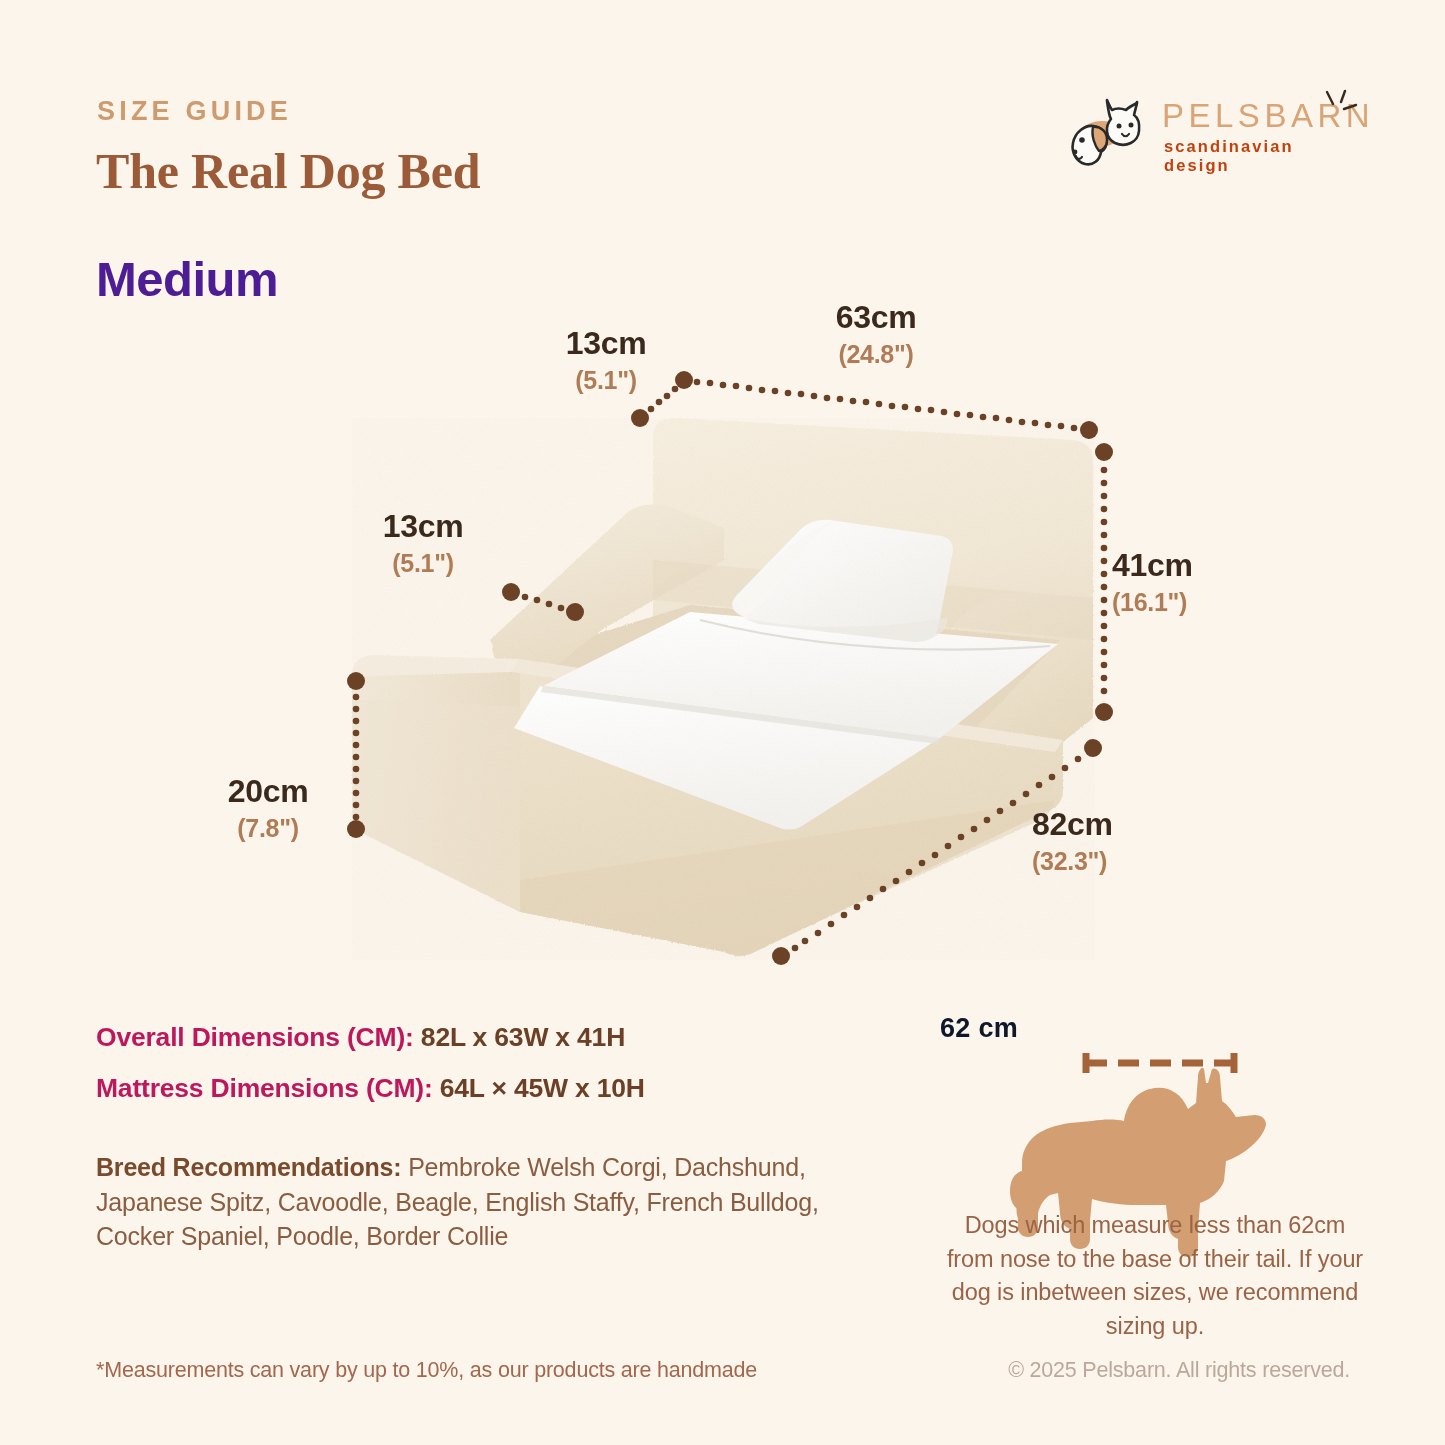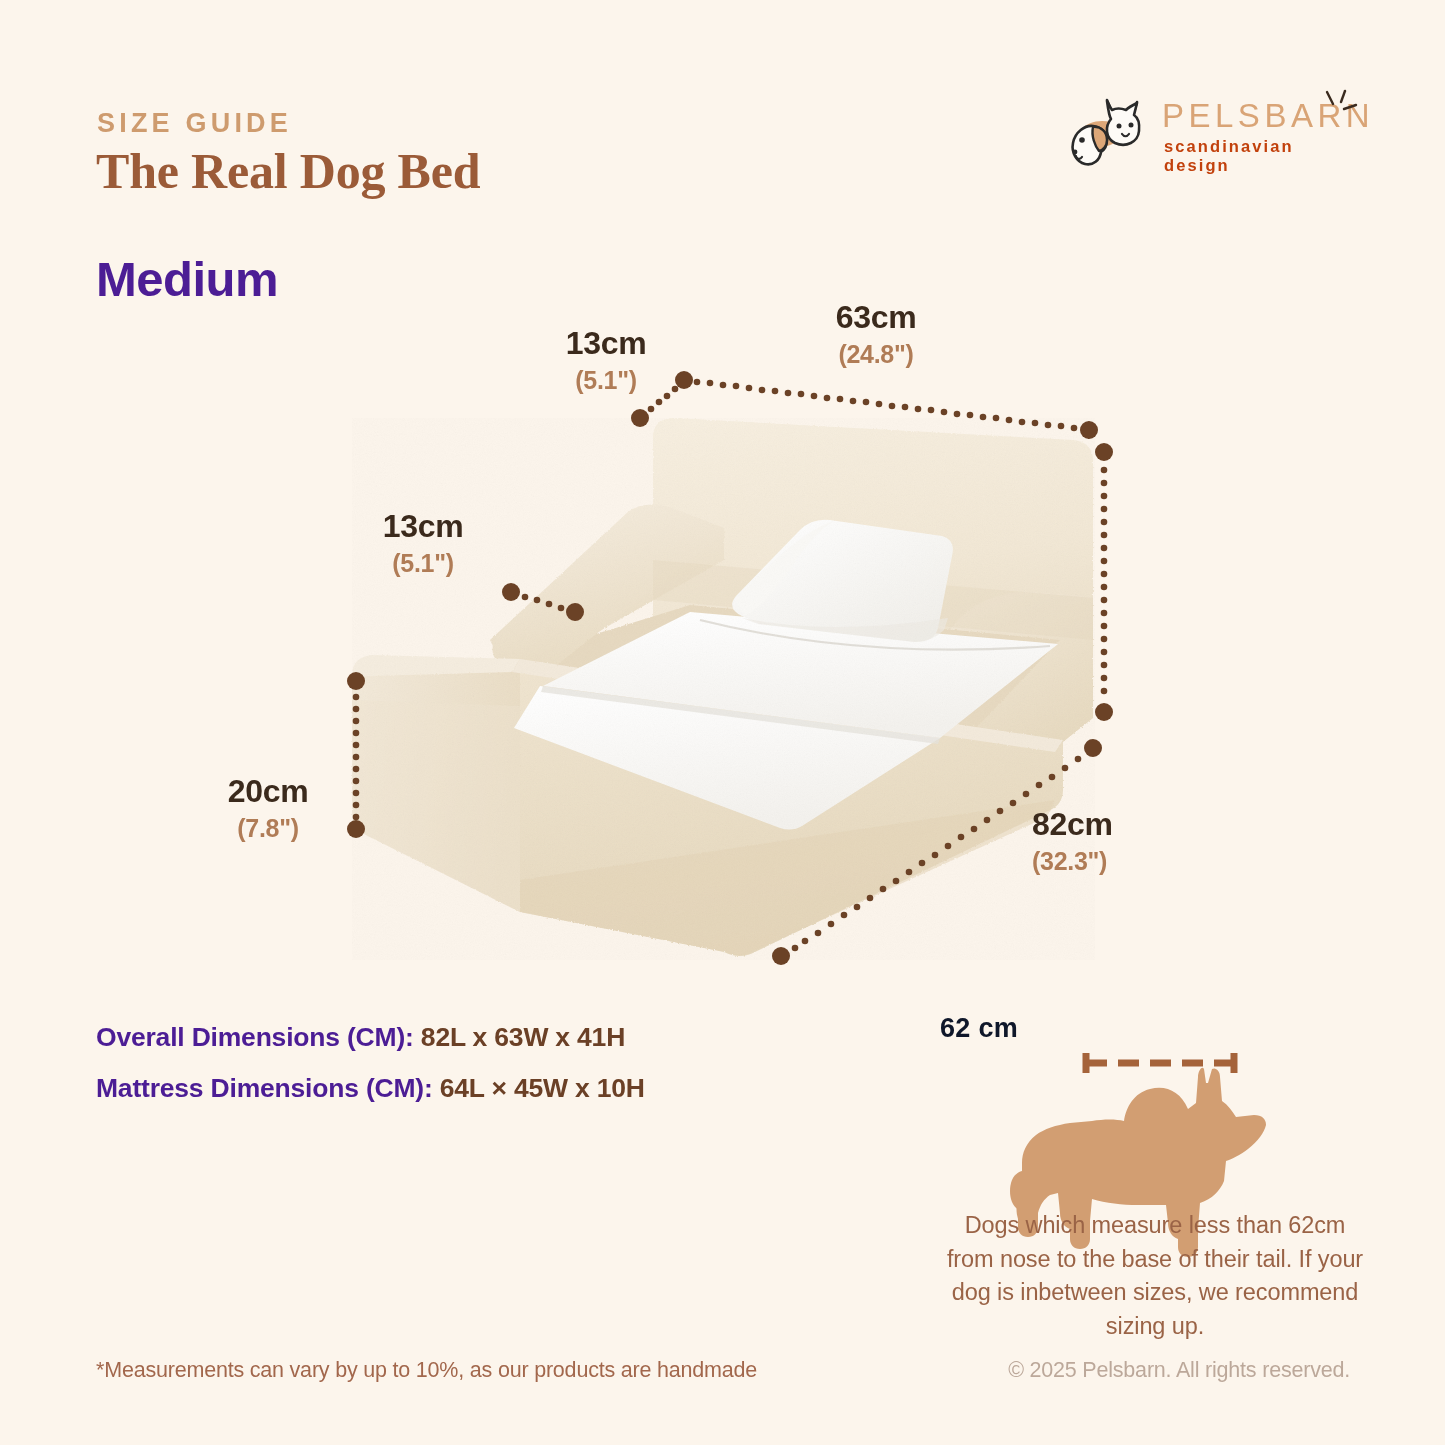--- a/index.html
+++ b/index.html
@@ -21,21 +21,21 @@
     position: relative;
     width: 1445px;
     height: 1445px;
     background: #FCF5EC;
   }
 
   
   .eyebrow {
     position: absolute;
     left: 97px;
-    top: 108px;
+    top: 96px;
     font-size: 27px;
     font-weight: 700;
     letter-spacing: 4.2px;
     color: #CE9B6E;
   }
 
   .product-title {
     position: absolute;
     left: 96px;
     top: 142px;
@@ -140,21 +140,21 @@
 
   
   .spec {
     position: absolute;
     left: 96px;
     font-size: 26.5px;
     font-weight: 700;
     letter-spacing: -0.2px;
     white-space: nowrap;
   }
-  .spec .label { color: #4c1d95; }
+  .spec .label { color: #be185d; }
   .spec .value { color: #6B4026; }
   #spec-overall  { top: 1022px; }
   #spec-mattress { top: 1073px; }
 
   
   .breeds {
     position: absolute;
     left: 96px;
     top: 1150px;
     width: 770px;
@@ -478,38 +478,45 @@
     <span class="inch">(24.8")</span>
   </div>
   <div class="dim" id="dim-13a">
     <span class="cm">13cm</span>
     <span class="inch">(5.1")</span>
   </div>
   <div class="dim" id="dim-13b">
     <span class="cm">13cm</span>
     <span class="inch">(5.1")</span>
   </div>
+  <div class="dim" id="dim-41">
+    <span class="cm">41cm</span>
+    <span class="inch">(16.1")</span>
+  </div>
   <div class="dim" id="dim-20">
     <span class="cm">20cm</span>
     <span class="inch">(7.8")</span>
   </div>
   <div class="dim" id="dim-82">
     <span class="cm">82cm</span>
     <span class="inch">(32.3")</span>
   </div>
 
   <div class="spec" id="spec-overall">
     <span class="label">Overall Dimensions (CM):</span>
     <span class="value">82L x 63W x 41H</span>
   </div>
   <div class="spec" id="spec-mattress">
     <span class="label">Mattress Dimensions (CM):</span>
     <span class="value">64L × 45W x 10H</span>
   </div>
 
+  <div class="breeds">
+    <span class="blabel">Breed Recommendations:</span><span> Pembroke Welsh Corgi, Dachshund, Japanese Spitz, Cavoodle, Beagle, English Staffy, French Bulldog, Cocker Spaniel, Poodle, Border Collie</span>
+  </div>
 
   <div class="dog-panel">
     <div class="ruler-label">62 cm</div>
 
     <svg class="ruler-svg" width="430" height="30" viewBox="0 0 430 30">
       <g stroke="#A5633A" stroke-width="7" stroke-linecap="butt">
         <line x1="146" y1="6" x2="146" y2="26"></line>
         <line x1="294" y1="6" x2="294" y2="26"></line>
         <line x1="146" y1="16" x2="294" y2="16" stroke-dasharray="21 11"></line>
       </g>

